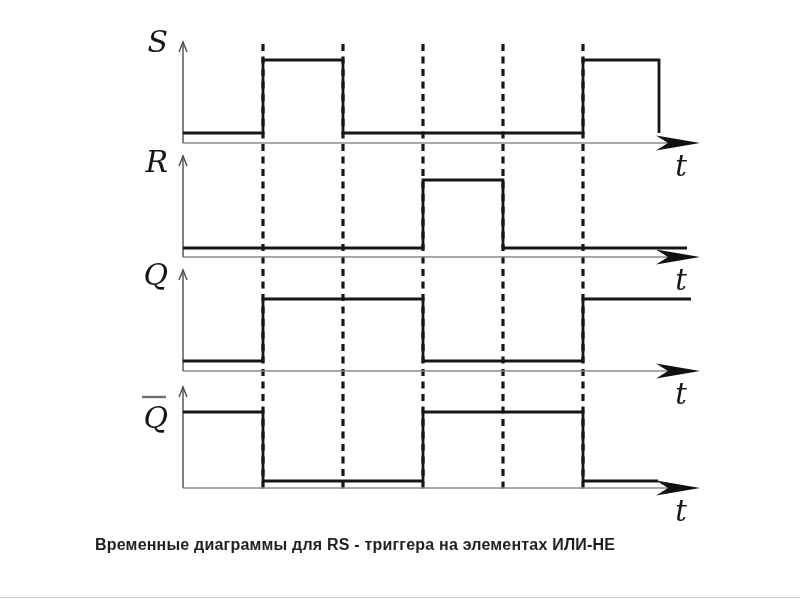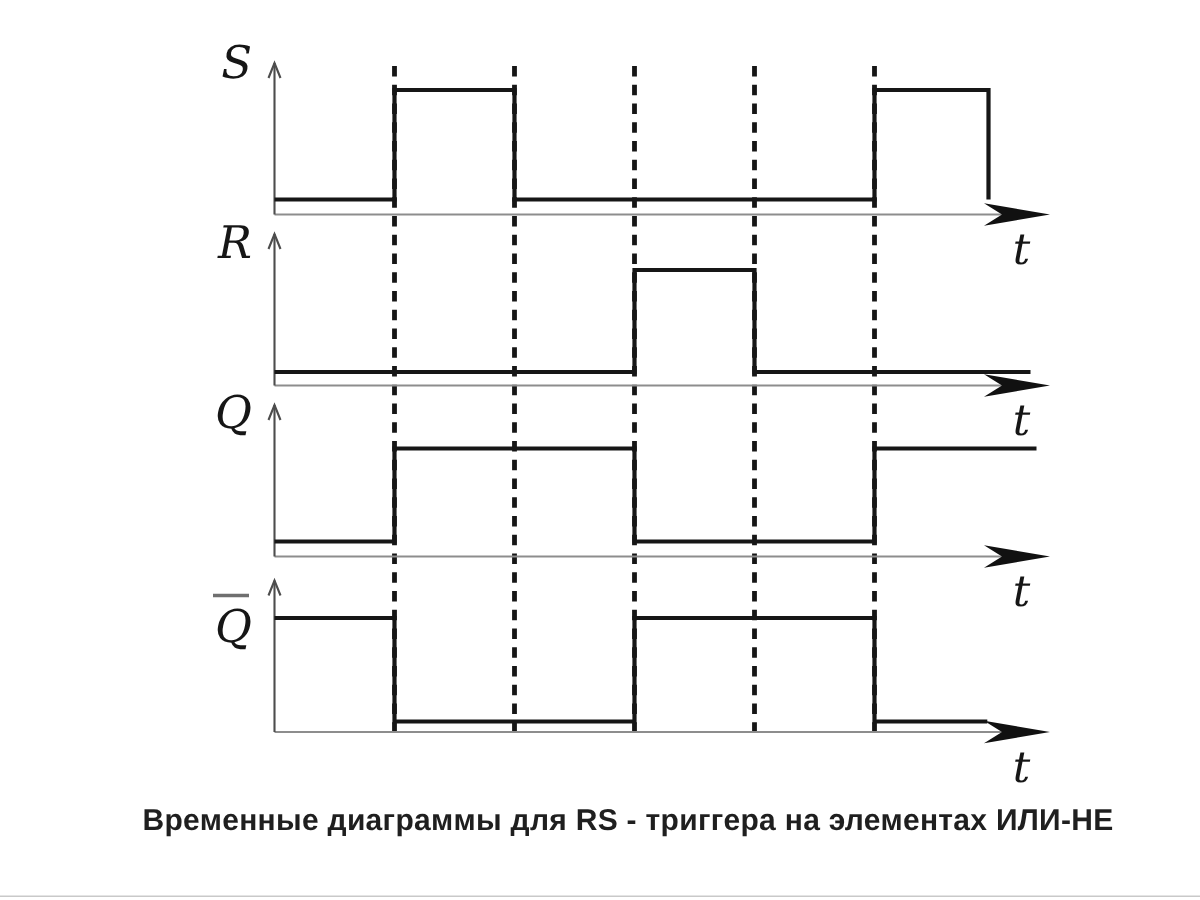--- a/index.html
+++ b/index.html
@@ -4,21 +4,21 @@
 <style>
   html,body{margin:0;padding:0;background:#fff;}
   .page{
     position:relative;width:800px;height:600px;background:#ffffff;
     overflow:hidden;font-family:"Liberation Sans",sans-serif;
   }
   #diagram-svg{position:absolute;left:0;top:0;}
   .caption{
     position:absolute;left:95px;top:536px;width:660px;
     font-family:"Liberation Sans",sans-serif;
-    font-size:20px;font-weight:bold;color:#1f1f1f;
+    font-size:16px;font-weight:bold;color:#1f1f1f;
     letter-spacing:0.2px;white-space:nowrap;
   }
   .bottom-edge{
     position:absolute;left:0;top:597px;width:800px;height:1px;background:#c9c9c9;
   }
 </style>
 </head>
 <body>
 
 <div class="page">

